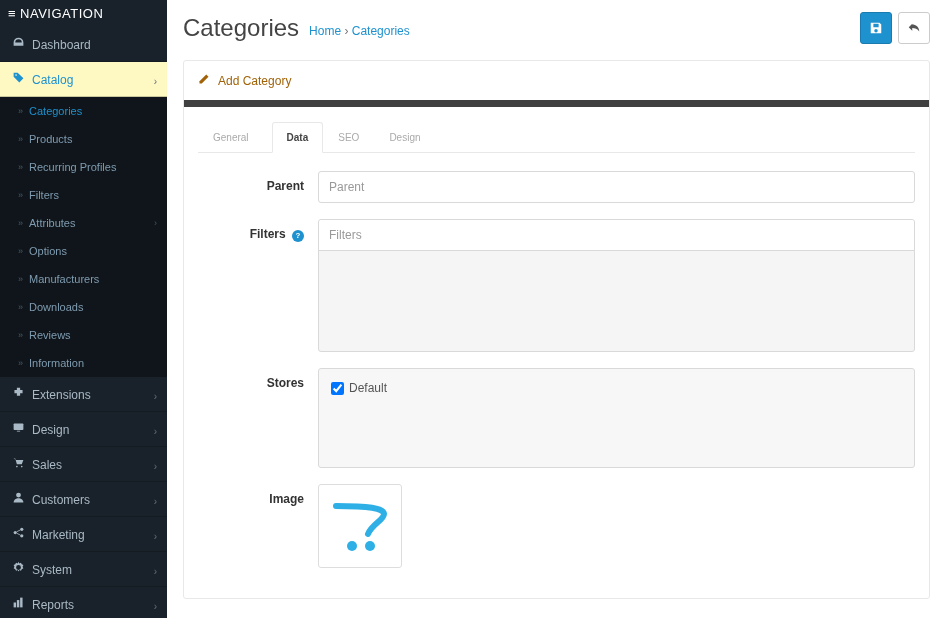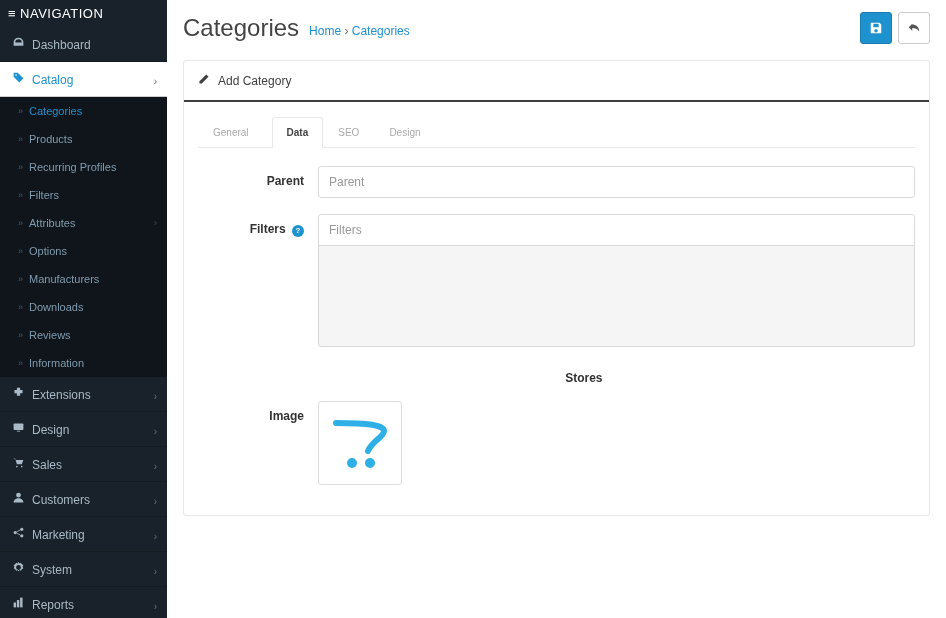--- a/index.html
+++ b/index.html
@@ -2,39 +2,39 @@
 <html><head>
 <meta charset="utf-8">
 <style>
 * { box-sizing: border-box; margin: 0; padding: 0; }
 body { font-family: -apple-system, BlinkMacSystemFont, "Segoe UI", Helvetica, Arial, sans-serif; font-size: 12px; background: #fff; color: #333; }
 .container { display: flex; width: 946px; height: 618px; overflow: hidden; }
 .sidebar { width: 167px; background: #19222a; color: #fff; display: flex; flex-direction: column; }
 .nav-header { background: #19222a; padding: 6px 8px; color: #fff; font-size: 13px; letter-spacing: 0.5px; display: flex; align-items: center; }
 .nav-header .bars { margin-right: 4px; font-size: 13px; }
 .nav-item { display: flex; align-items: flex-end; padding: 9px 10px; color: #a9b9c5; cursor: pointer; border-bottom: 1px solid rgba(0,0,0,0.2); position: relative; }
-.nav-item.open { background: #ffffff; color: #1e91cf; }
+.nav-item.open { background: #fef9c3; color: #1e91cf; }
 .nav-item .icon { width: 16px; margin-right: 6px; text-align: center; font-size: 12px; }
 .nav-item .chev { margin-left: auto; color: #5f6f7e; font-size: 10px; }
 .subnav { background: #0f151a; }
 .sub-item { display: flex; align-items: center; padding: 8px 10px 8px 18px; color: #7f9bb0; cursor: pointer; font-size: 11px; }
 .sub-item.active { color: #1e91cf; }
 .sub-item .dbl { margin-right: 6px; color: #4a5a68; font-size: 9px; }
 .sub-item .sub-chev { margin-left: auto; color: #4a5a68; font-size: 9px; }
 .main { flex: 1; background: #fff; padding: 12px 16px; overflow: hidden; position: relative; }
 .page-header { display: flex; align-items: center; }
 .page-title { font-size: 24px; font-weight: 400; color: #444; }
 .breadcrumb { margin-left: 10px; color: #777; font-size: 12px; margin-top: 6px; }
 .breadcrumb a { color: #1e91cf; text-decoration: none; }
 .header-actions { margin-left: auto; display: flex; gap: 6px; }
 .btn { display: inline-flex; align-items: center; justify-content: center; width: 32px; height: 32px; border-radius: 3px; font-size: 14px; cursor: pointer; border: 1px solid transparent; }
 .btn-primary { background: #1e91cf; color: #fff; border-color: #197bb0; }
 .btn-default { background: #fff; color: #555; border: 1px solid #ccc; }
 .panel { border: 1px solid #e8e8e8; border-radius: 3px; margin-top: 16px; }
-.panel-heading { padding: 12px 14px; border-bottom: 2px solid #404040; display: flex; align-items: center; color: #404040; }
+.panel-heading { padding: 12px 14px; border-bottom: 7px solid #404040; display: flex; align-items: center; color: #a16207; }
 .panel-heading .picon { margin-right: 8px; font-size: 12px; }
 .panel-body { padding: 14px; }
 .tabs { display: flex; border-bottom: 1px solid #e8e8e8; margin-bottom: 18px; }
 .tab { padding: 9px 14px; color: #aaa; cursor: pointer; font-size: 10px; border: 1px solid transparent; position: relative; top: 1px; }
 .tab.active { color: #444; font-weight: 600; border: 1px solid #e8e8e8; border-bottom-color: #fff; border-radius: 3px 3px 0 0; background: #fff; margin-left: 8px; }
 .form-row { display: flex; margin-bottom: 16px; justify-content: center; }
 .form-label { width: 120px; text-align: right; padding-right: 14px; padding-top: 8px; color: #333; font-weight: 600; font-size: 12px; }
 .form-label .info { display: inline-flex; align-items: center; justify-content: center; width: 12px; height: 12px; border-radius: 50%; background: #1e91cf; color: #fff; font-size: 8px; font-weight: bold; margin-left: 3px; }
 .form-control-wrap { flex: 1; }
 .form-input { width: 100%; padding: 8px 10px; border: 1px solid #d9d9d9; border-radius: 3px; font-size: 12px; color: #555; }
@@ -254,20 +254,28 @@
               <div class="well-head">
                 <input type="text" class="form-input" placeholder="Filters" style="">
               </div>
               <div class="well-body"></div>
             </div>
           </div>
         </div>
 
         <div class="form-row">
           <div class="form-label">Stores</div>
+          <div class="form-control-wrap">
+            <div class="stores-well">
+              <label class="checkbox-row">
+                <input type="checkbox" checked="" style="">
+                <span>Default</span>
+              </label>
+            </div>
+          </div>
         </div>
 
         <div class="form-row">
           <div class="form-label">Image</div>
           <div class="form-control-wrap">
             <div class="image-thumb">
               <svg viewBox="0 0 64 64">
                 <path d="M8 12 C40 12 56 14 56 20 C56 26 44 30 40 40" stroke="#2eafe5" stroke-width="6" fill="none" stroke-linecap="round"></path>
                 <circle cx="24" cy="52" r="5" fill="#2eafe5"></circle>
                 <circle cx="42" cy="52" r="5" fill="#2eafe5"></circle>

